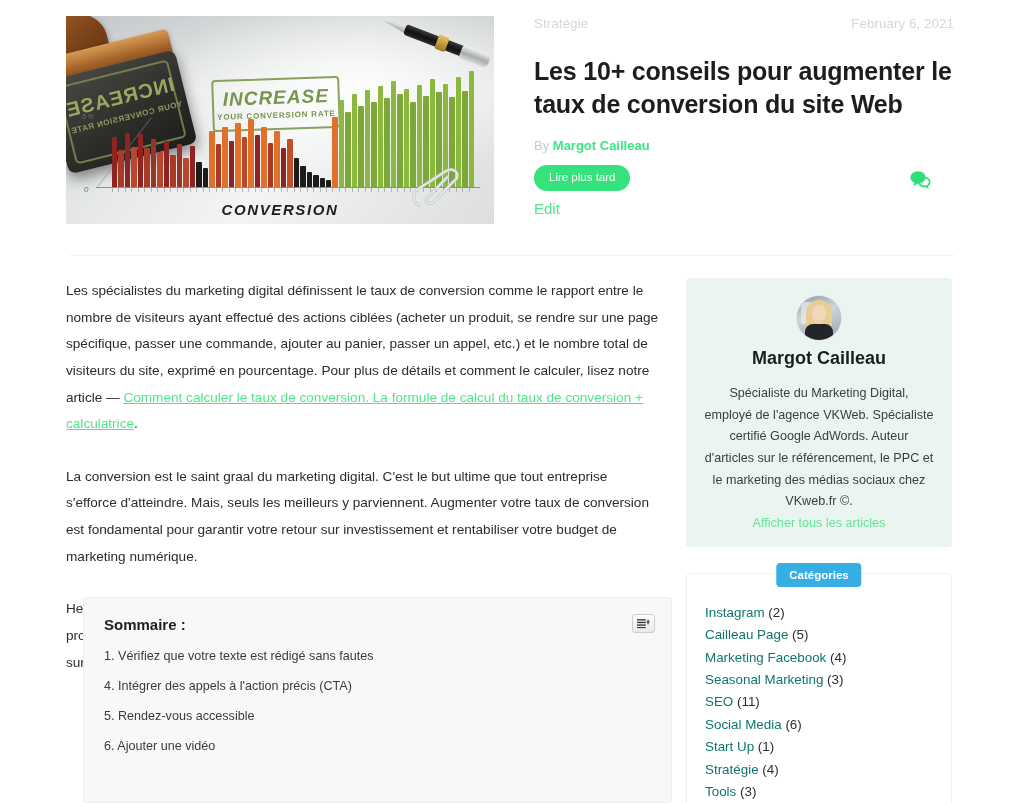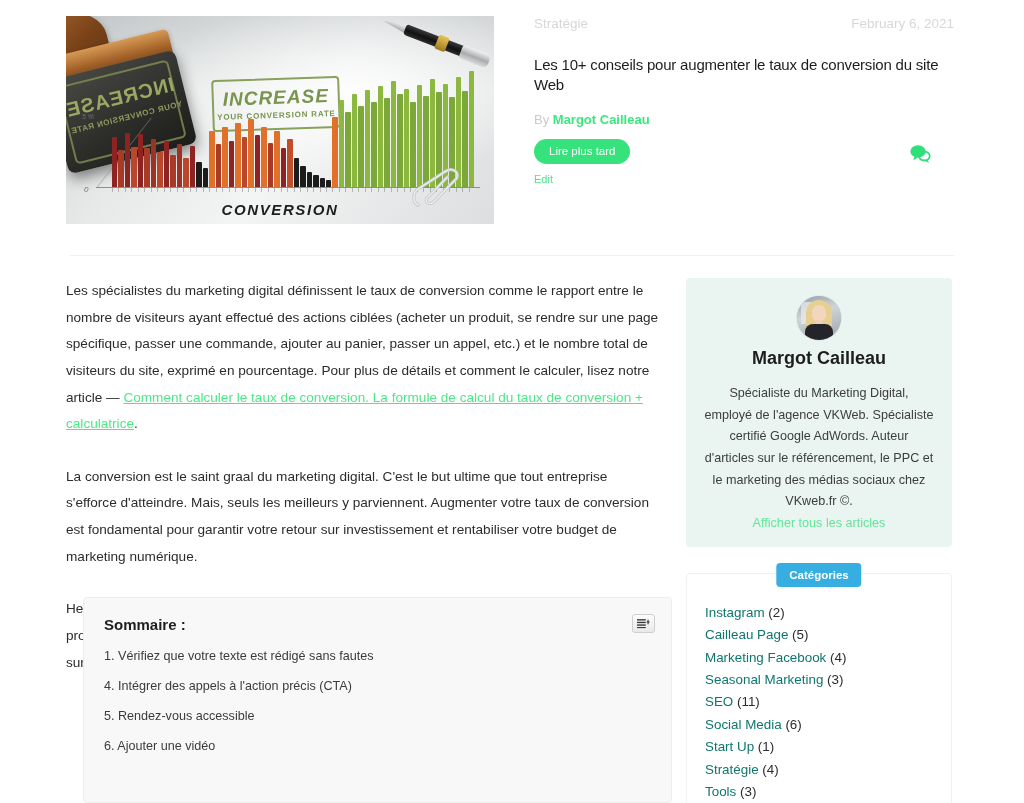--- a/index.html
+++ b/index.html
@@ -131,33 +131,33 @@
     transform: rotate(-24deg);
   }
   .clip svg { width:100%; height:100%; }
 
   
   .post-head { position:absolute; left:534px; top:16px; width:420px; }
   .meta-row { display:flex; justify-content:space-between; align-items:baseline; }
   .meta-cat, .meta-date { color:#d5d7d8; font-size:13.5px; }
   .post-title {
     margin: 24px 0 0 0;
-    font-size: 15px; line-height: 1.32; font-weight: normal;
+    font-size: 25px; line-height: 1.32; font-weight: bold;
     color:#1c1d1e; letter-spacing:-.2px;
   }
   .byline { margin-top: 17px; font-size:13px; color:#c9cbcc; }
   .byline .author { color:#3ce77f; font-weight:bold; }
   .actions { margin-top: 12px; position:relative; height:56px; }
   .btn-later {
     display:inline-block;
     background:#36e27c; color:#fff;
     font-size:11.5px; padding:7px 15px; border-radius:16px;
     border:none; cursor:pointer; line-height:1;
   }
-  .edit-link { display:block; margin-top:9px; color:#4ee58a; font-size:11px; text-decoration:none; cursor:pointer; }
+  .edit-link { display:block; margin-top:9px; color:#4ee58a; font-size:15px; text-decoration:none; cursor:pointer; }
   .comment-icon { position:absolute; right:22px; top:4px; width:24px; height:22px; cursor:pointer; }
 
   
   .divider { position:absolute; left:70px; top:255px; width:884px; height:1px; background:#f0f1f2; }
 
   
   .article { position:absolute; left:66px; top:278px; width:594px; }
   .article p {
     margin: 0 0 26px 0;
     font-size: 13.6px; line-height: 1.96; color:#2b2c2e;

